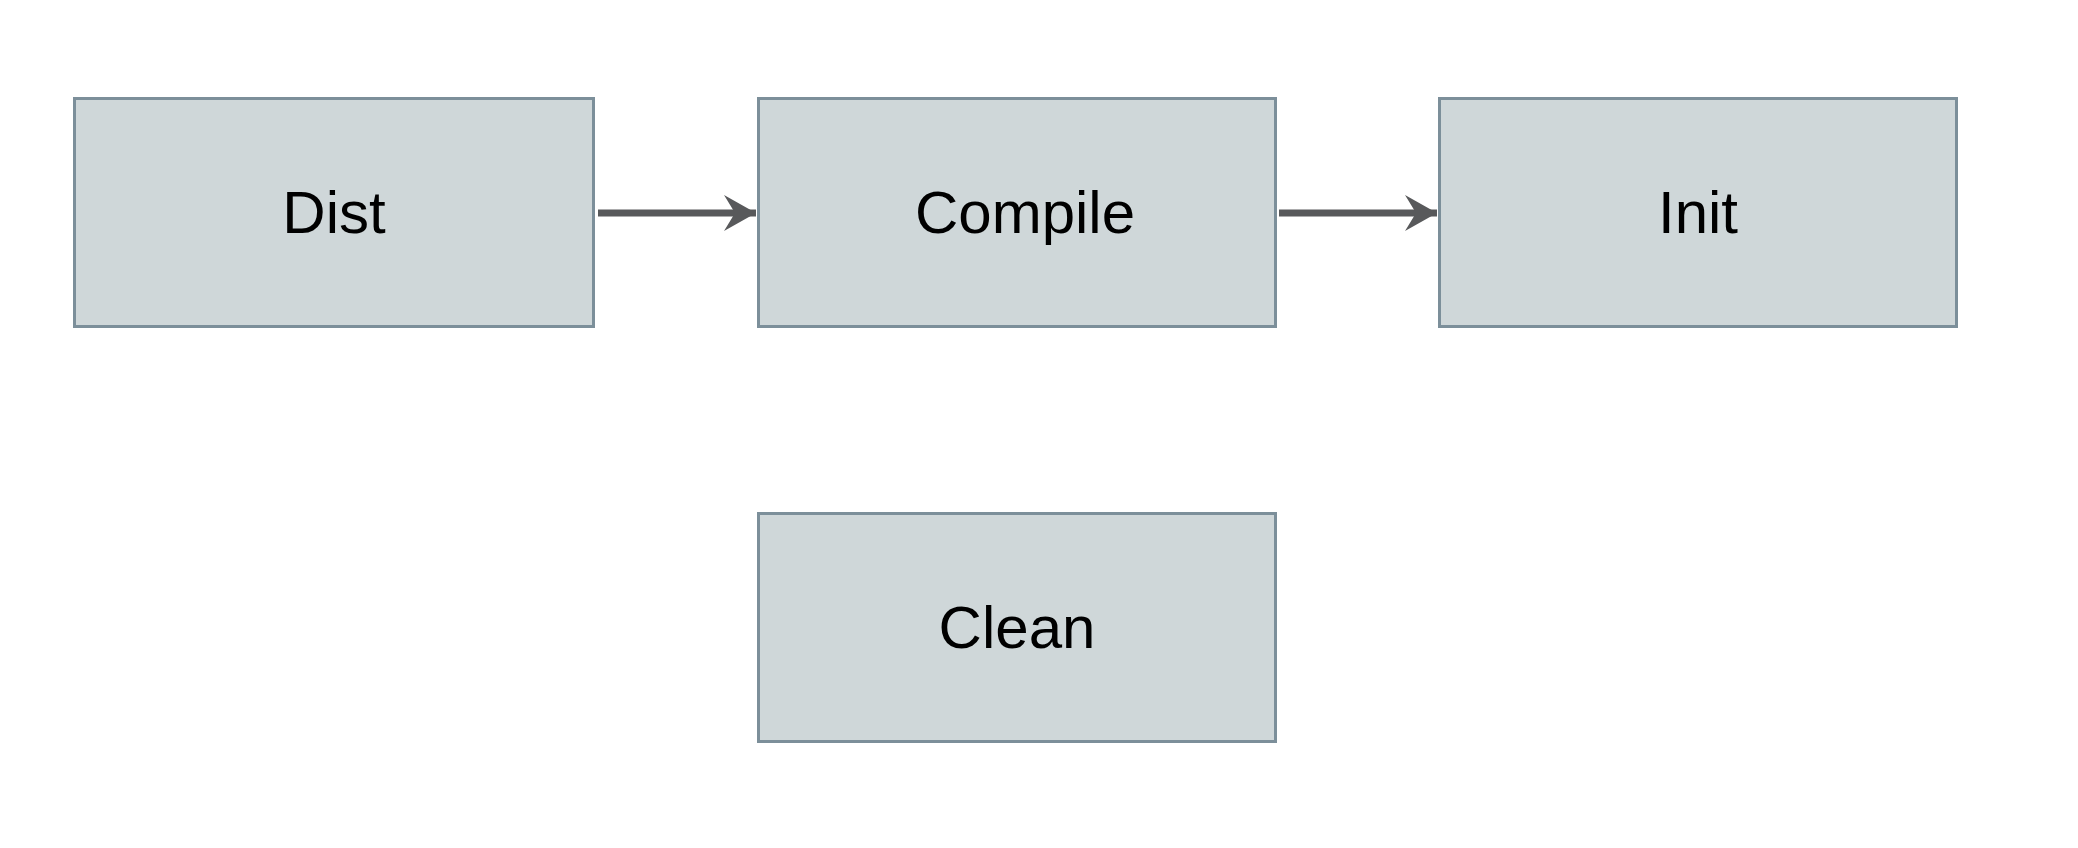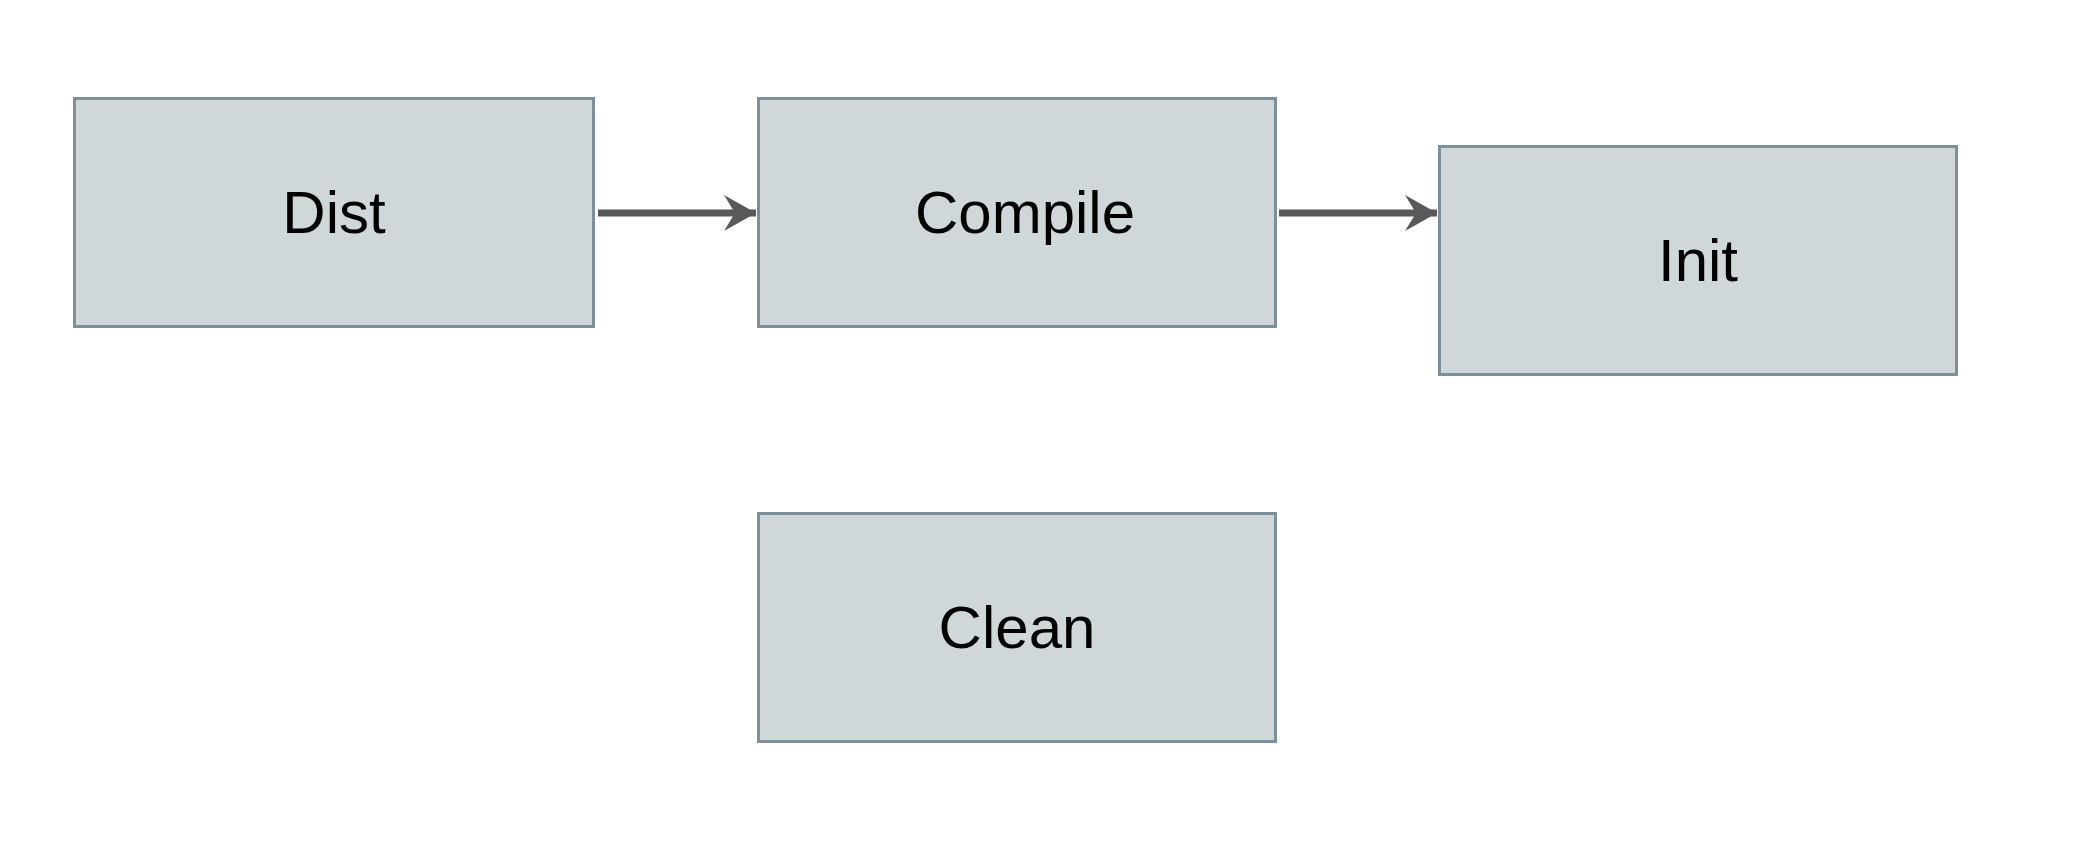--- a/index.html
+++ b/index.html
@@ -47,21 +47,21 @@
     font-size: 60px;
     font-weight: 400;
     color: var(--text);
     letter-spacing: 0px;
     line-height: 1;
     white-space: nowrap;
     user-select: none;
   }
   .node-dist    { left: 73px;   top: 97px;  width: 522px; height: 231px; }
   .node-compile { left: 757px;  top: 97px;  width: 520px; height: 231px; padding-left: 16px; }
-  .node-init    { left: 1438px; top: 97px;  width: 520px; height: 231px; margin-top: 48px; }
+  .node-init    { left: 1438px; top: 97px;  width: 520px; height: 231px; }
   .node-clean   { left: 757px;  top: 512px; width: 520px; height: 231px; justify-content: center; }
 </style>
 </head>
 <body>
 
 <div class="canvas">
 
   <svg class="edges" viewBox="0 0 2078 848" xmlns="http://www.w3.org/2000/svg">
     <defs>
       <marker id="stealth-head" markerUnits="strokeWidth" orient="auto" viewBox="0 -2.7 4.8 5.4" markerWidth="4.8" markerHeight="5.4" refX="4.57" refY="0">

